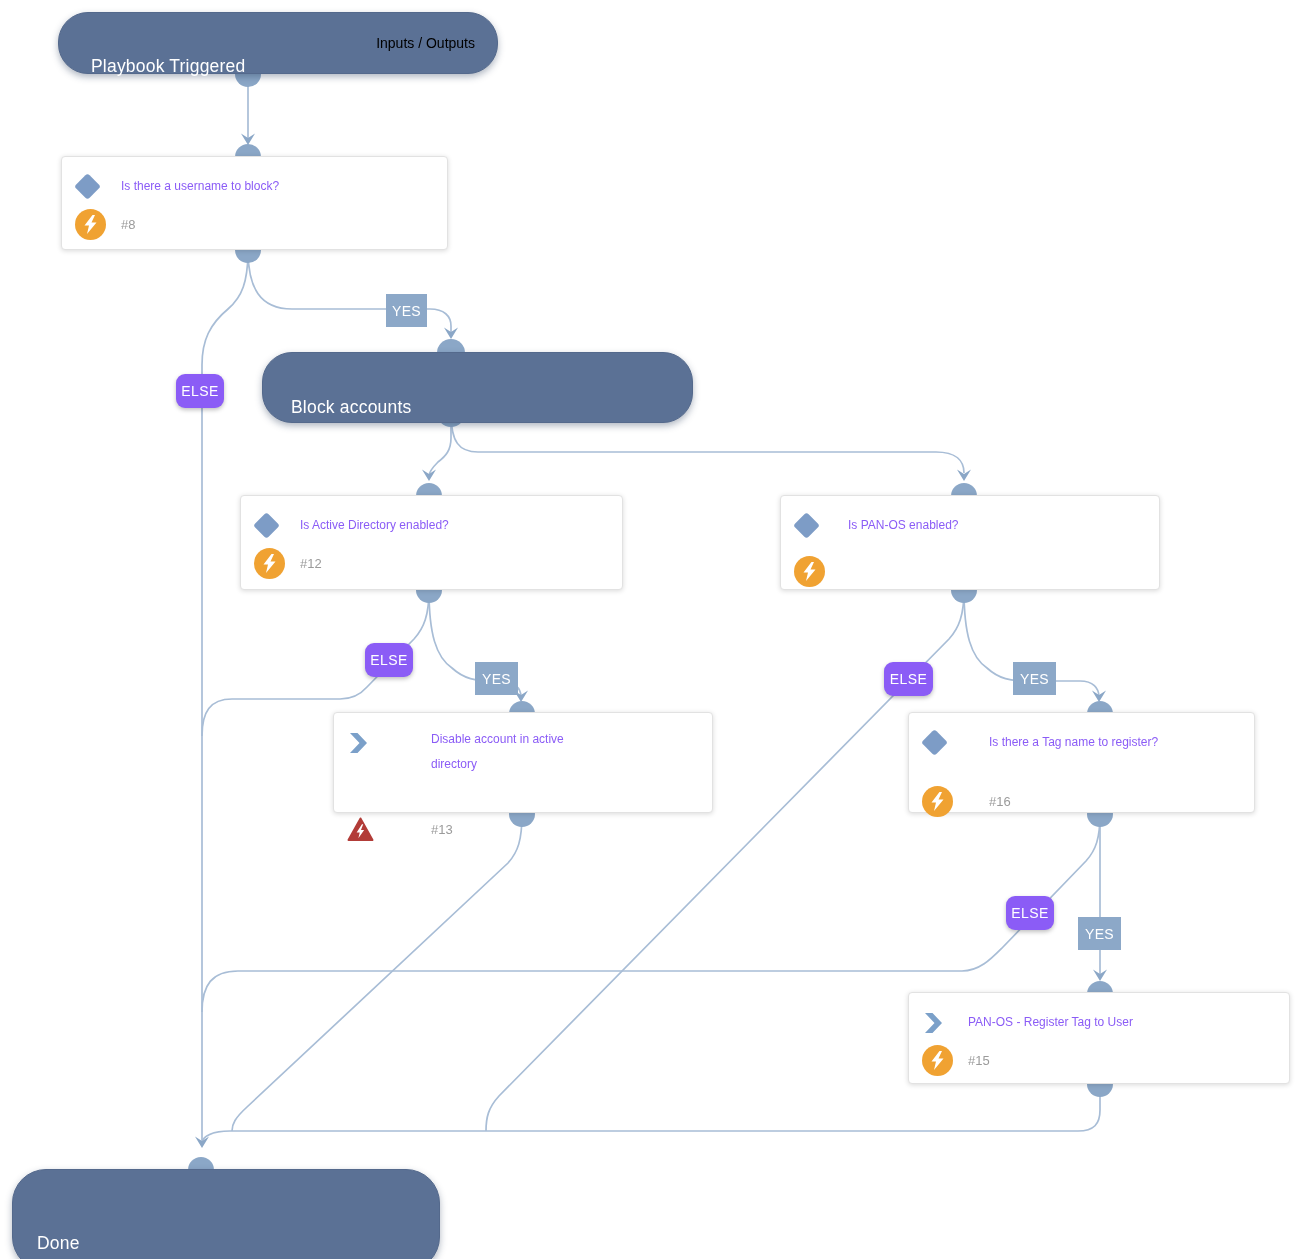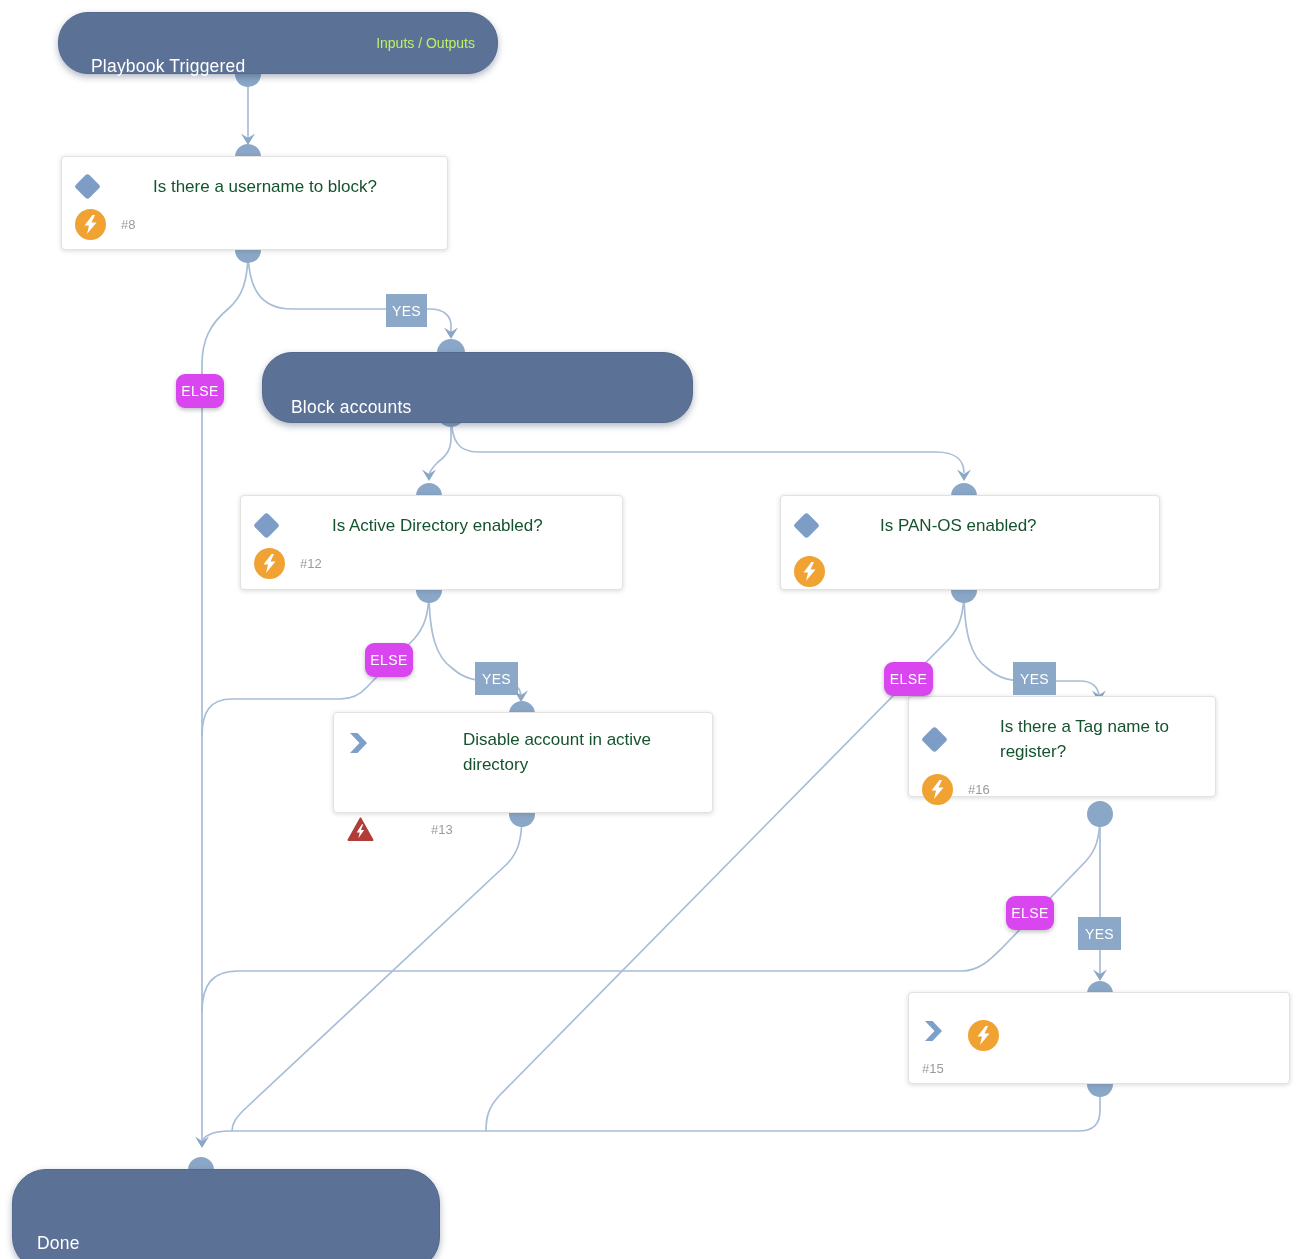--- a/index.html
+++ b/index.html
@@ -4,41 +4,41 @@
 <style>
   html,body{margin:0;padding:0;background:#fff;}
   body{font-family:"Liberation Sans","DejaVu Sans",sans-serif;}
   #canvas{position:relative;width:1300px;height:1259px;background:#ffffff;overflow:hidden;}
   #edges{position:absolute;left:0;top:0;z-index:0;}
 
   
   .pill{position:absolute;z-index:2;background:#5b7195;border:1px solid #54698c;
         box-shadow:0 3px 7px rgba(30,50,80,.35);display:flex;align-items:center;cursor:pointer;}
   .pill .pill-title{color:#fff;font-size:17.5px;letter-spacing:.2px;margin-top:47px;}
-  .pill .pill-io{margin-left:auto;color:#bef264;font-size:14px;}
+  .pill .pill-io{margin-left:auto;color:#000000;font-size:14px;}
 
   
   .box{position:absolute;z-index:2;background:#fff;border:1px solid #e2e2e2;border-radius:4px;
        box-shadow:0 1px 5px rgba(0,0,0,.15);box-sizing:border-box;
        display:grid;grid-template-columns:46px 1fr;grid-template-rows:auto 1fr;
        padding:17px 14px 10px 13px;cursor:pointer;}
-  .title{color:#14532d;font-size:17px;line-height:25px;white-space:pre-line;align-self:center;margin-left:32px;}
+  .title{color:#8b5cf6;font-size:12px;line-height:25px;white-space:pre-line;align-self:center;}
   .icon-cell{display:flex;align-items:center;justify-content:flex-start;}
   .diamond{width:19px;height:19px;background:#7d9cc6;border-radius:3px;transform:rotate(45deg);margin-left:3px;}
   .meta{display:flex;align-items:center;margin-top:10px;}
   .bolt-circle{width:31px;height:31px;border-radius:50%;background:#f0a232;display:flex;
                align-items:center;justify-content:center;flex:0 0 auto;}
   .nid{color:#9b9b9b;font-size:13px;}
   .meta-id{display:flex;align-items:center;margin-top:10px;}
 
   
   .chip{position:absolute;z-index:3;display:flex;align-items:center;justify-content:center;
         color:#fff;font-size:14px;letter-spacing:.4px;}
   .chip-yes{background:#8ca8c8;border-radius:0;}
-  .chip-else{background:#d946ef;border-radius:9px;box-shadow:0 2px 4px rgba(0,0,0,.25);}
+  .chip-else{background:#8b5cf6;border-radius:9px;box-shadow:0 2px 4px rgba(0,0,0,.25);}
 </style>
 </head>
 <body>
 
 <div id="canvas">
 
   <svg id="edges" width="1300" height="1259" viewBox="0 0 1300 1259">
     <g stroke="#a8bdd6" stroke-width="1.7" fill="none">
       <path d="M248,74 L248,140"></path>
       <path d="M248,250 C248,288 260,309 292,309 L430,309 C444,309 451,316 451,326 L451,333"></path>
@@ -156,21 +156,21 @@
       <svg width="27" height="25" viewBox="0 0 28 26">
         <path d="M14,1.5 L26.5,24 H1.5 Z" fill="#b23c38" stroke="#b23c38" stroke-width="2" stroke-linejoin="round"></path>
         <polygon points="15.5,7.5 10,16 13.2,16 11.8,22 17.8,13.4 14.5,13.4 16.8,7.5" fill="#fff"></polygon>
       </svg>
     </div>
     <div class="meta-id" style="margin-top:2px;">
         <span class="nid">#13</span>
       </div>
   </div>
 
-  <div class="box" style="left:908px;top:696px;width:308px;height:101px;">
+  <div class="box" style="left:908px;top:712px;width:347px;height:101px;gap:21px;">
     <div class="icon-cell">
         <div class="diamond"></div>
       </div>
     <div class="title">Is there a Tag name to register?</div>
     <div class="meta">
       <div class="bolt-circle">
           <svg width="17" height="19" viewBox="0 0 17 19">
             <polygon points="10.5,0 2.5,10.5 7,10.5 5,19 14.5,7.5 9.5,7.5 13,0" fill="#fff"></polygon>
           </svg>
         </div>
@@ -179,20 +179,21 @@
         <span class="nid">#16</span>
       </div>
   </div>
 
   <div class="box" style="left:908px;top:992px;width:382px;height:92px;">
     <div class="icon-cell">
       <svg width="22" height="22" viewBox="0 0 22 22">
           <path d="M3,1 h7.5 L20,11 L10.5,21 H3 L12.5,11 Z" fill="#7ba0c9"></path>
         </svg>
     </div>
+    <div class="title">PAN-OS - Register Tag to User</div>
     <div class="meta">
       <div class="bolt-circle">
           <svg width="17" height="19" viewBox="0 0 17 19">
             <polygon points="10.5,0 2.5,10.5 7,10.5 5,19 14.5,7.5 9.5,7.5 13,0" fill="#fff"></polygon>
           </svg>
         </div>
     </div>
     <div class="meta-id">
         <span class="nid">#15</span>
       </div>

